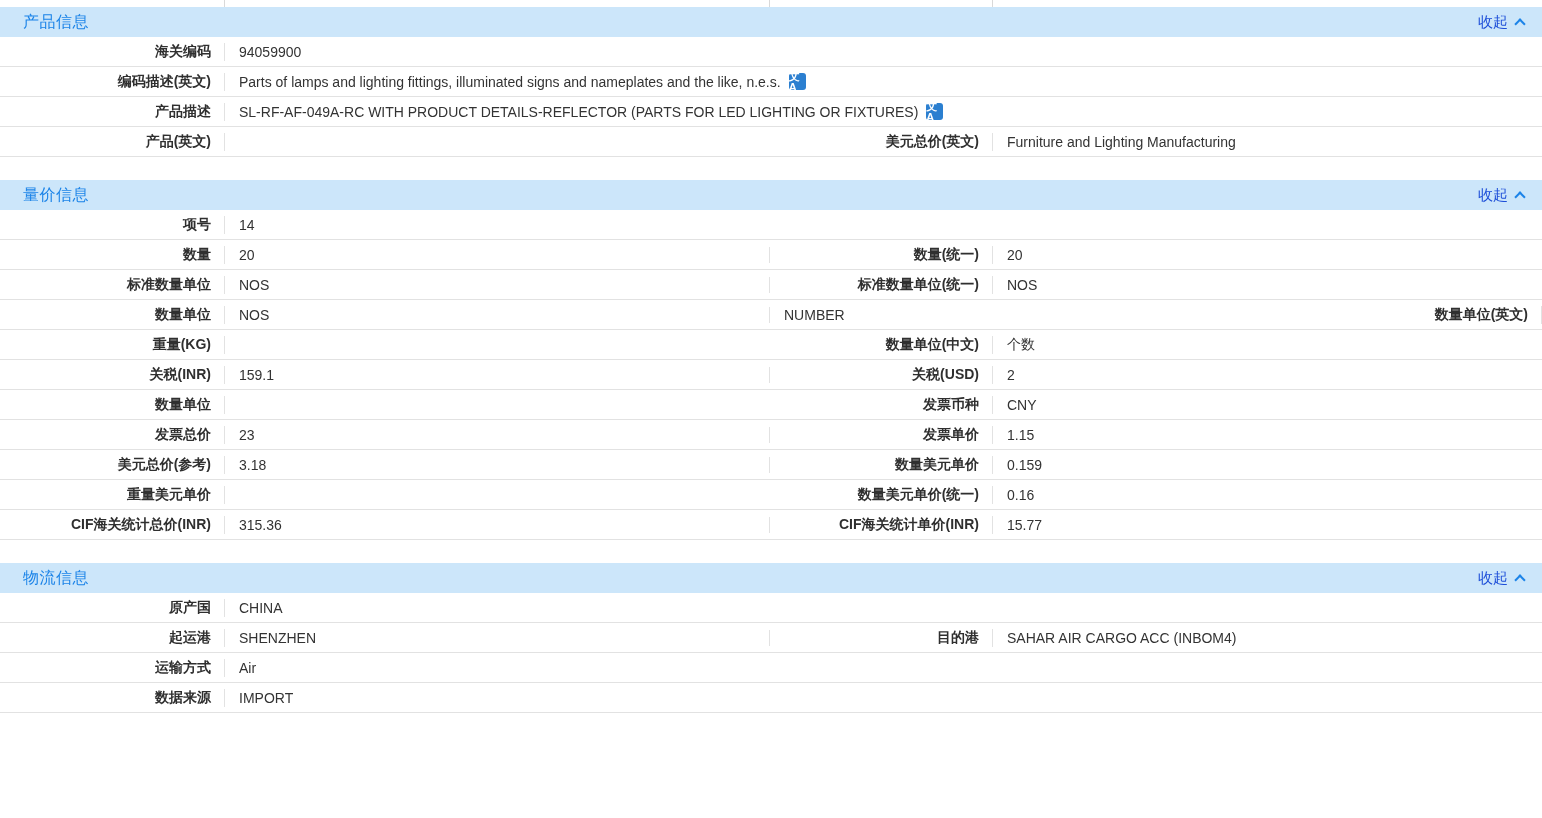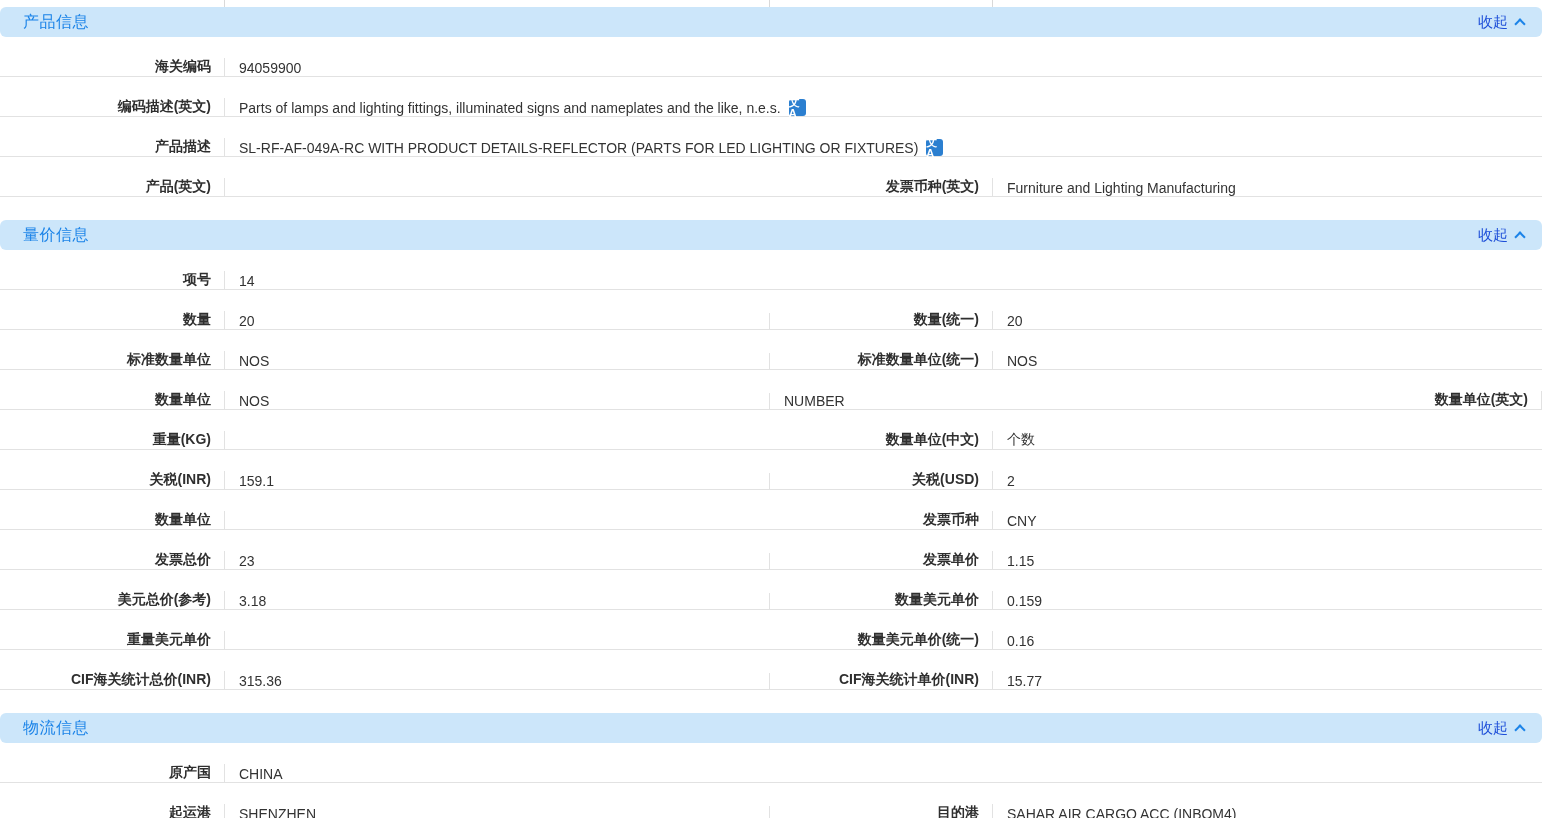--- a/index.html
+++ b/index.html
@@ -21,21 +21,20 @@
 
   .section { }
   .section + .section { margin-top: 23px; }
 
   .section-header {
     height: 30px;
     background: #cce6fa;
     display: flex;
     align-items: stretch;
     justify-content: space-between;
-    border-radius: 6px;
   }
   .header-left { display: flex; align-items: center; }
   .accent-bar { width: 5px; background: #1584e8; }
   .sec-title {
     color: #1c84e8;
     font-size: 16px;
     padding-left: 18px;
     letter-spacing: 0.5px;
   }
   .collapse-link {
@@ -52,22 +51,22 @@
     width: 8px;
     height: 8px;
     border-top: 2px solid #1c84e8;
     border-left: 2px solid #1c84e8;
     transform: rotate(45deg);
     margin-top: 4px;
   }
 
   .row {
     display: flex;
-    align-items: flex-end;
-    height: 40px;
+    align-items: center;
+    height: 30px;
     border-bottom: 1px solid #e2e2e2;
     background: #fff;
   }
   .cell { display: flex; align-items: center; }
   .lbl {
     width: 225px;
     justify-content: flex-end;
     text-align: right;
     padding-right: 13px;
     font-weight: bold;
@@ -150,21 +149,21 @@
     <div class="cell lbl">产品描述</div>
     <div class="cell val-full">
       <span>SL-RF-AF-049A-RC WITH PRODUCT DETAILS-REFLECTOR (PARTS FOR LED LIGHTING OR FIXTURES)</span>
       <span class="ticon">文A</span>
     </div>
   </div>
 
   <div class="row">
     <div class="cell lbl">产品(英文)</div>
     <div class="cell val-1"></div>
-    <div class="cell lbl2">发票币种(英文)</div>
+    <div class="cell lbl2">美元总价(英文)</div>
     <div class="cell val-2">Furniture and Lighting Manufacturing</div>
   </div>
 </div>
 
 <div class="section">
   <div class="section-header">
     <div class="header-left">
       <div class="accent-bar"></div>
       <div class="sec-title">量价信息</div>
     </div>

